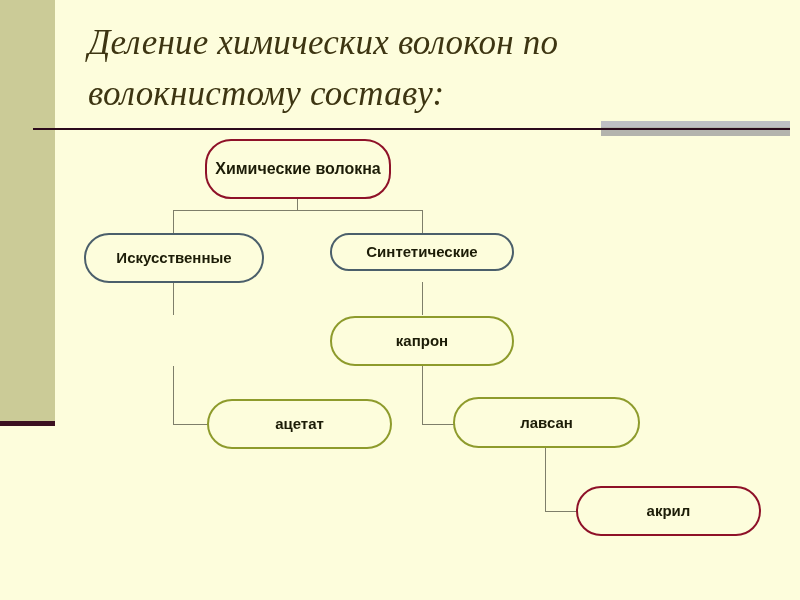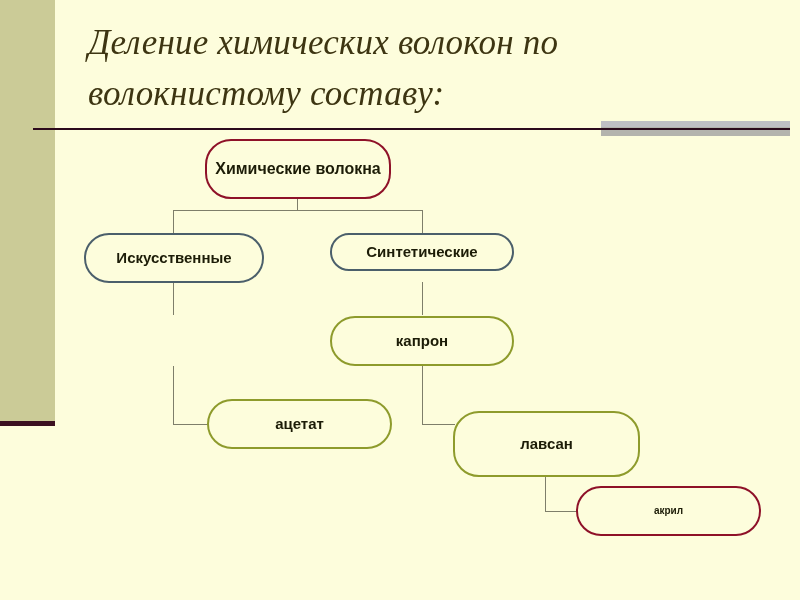--- a/index.html
+++ b/index.html
@@ -98,21 +98,21 @@
     text-align: center;
     font-family: "Liberation Sans", sans-serif;
     font-weight: bold;
     color: #1c1c07;
     line-height: 1.18;
     padding: 6px 6px;
   }
   .node.root     { border-color: #8e1128; border-radius: 26px; font-size: 16px; }
   .node.branch   { border-color: #4b5f6b; border-radius: 26px; font-size: 15px; }
   .node.leaf     { border-color: #8e9b2c; border-radius: 26px; font-size: 15px; }
-  .node.leaf-red { border-color: #8e1128; border-radius: 26px; font-size: 10px; text-align: center; }
+  .node.leaf-red { border-color: #8e1128; border-radius: 26px; font-size: 15px; text-align: center; }
 </style>
 </head>
 <body>
 
 <div id="slide">
 
   <div id="left-band"></div>
   <div id="left-band-cap"></div>
   <div id="corner-plate"></div>
   <div id="corner-plate-hi"></div>
@@ -142,17 +142,17 @@
 
   <div class="node branch" style="left:84px; top:233px; width:180px; height:50px;">Искусственные</div>
 
   <div class="node branch" style="left:330px; top:233px; width:184px; height:38px;">Синтетические</div>
 
 
   <div class="node leaf" style="left:330px; top:316px; width:184px; height:50px;">капрон</div>
 
   <div class="node leaf" style="left:207px; top:399px; width:185px; height:50px;">ацетат</div>
 
-  <div class="node leaf" style="left:453px; top:411px; width:187px; height:66px;">лавсан</div>
+  <div class="node leaf" style="left:453px; top:397px; width:187px; height:51px;">лавсан</div>
 
   <div class="node leaf-red" style="left:576px; top:486px; width:185px; height:50px;">акрил</div>
 
 </div>
 
 </body></html>

